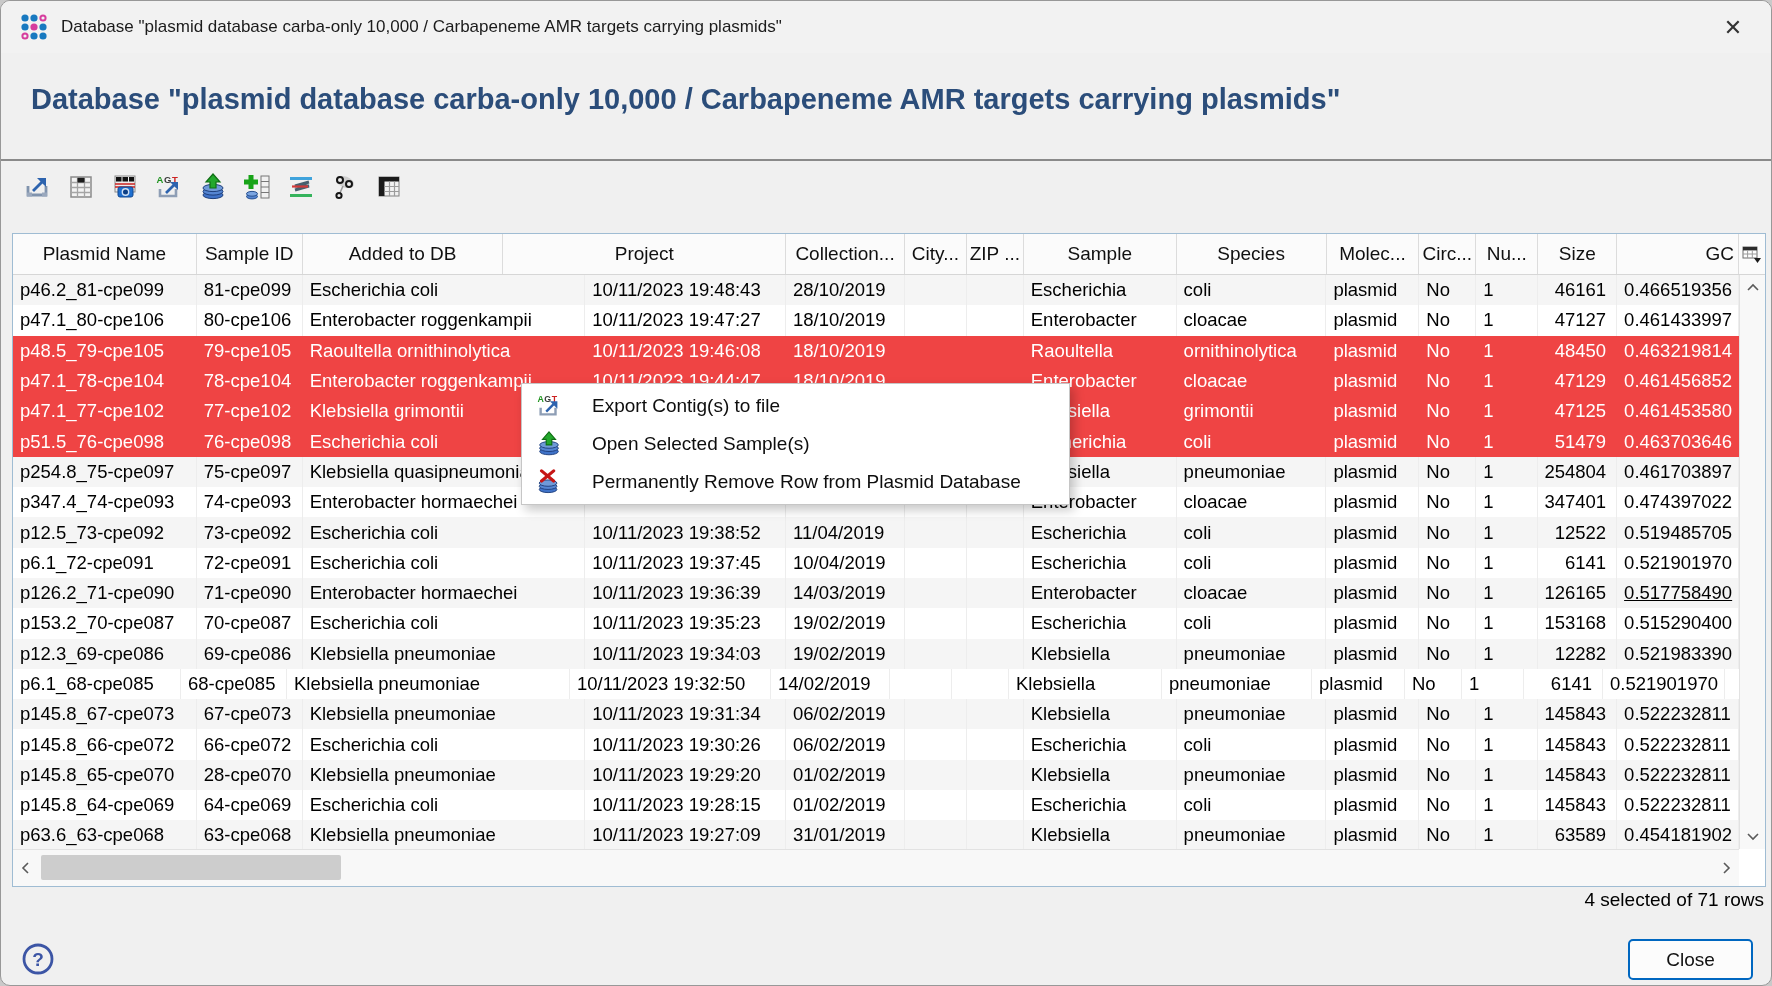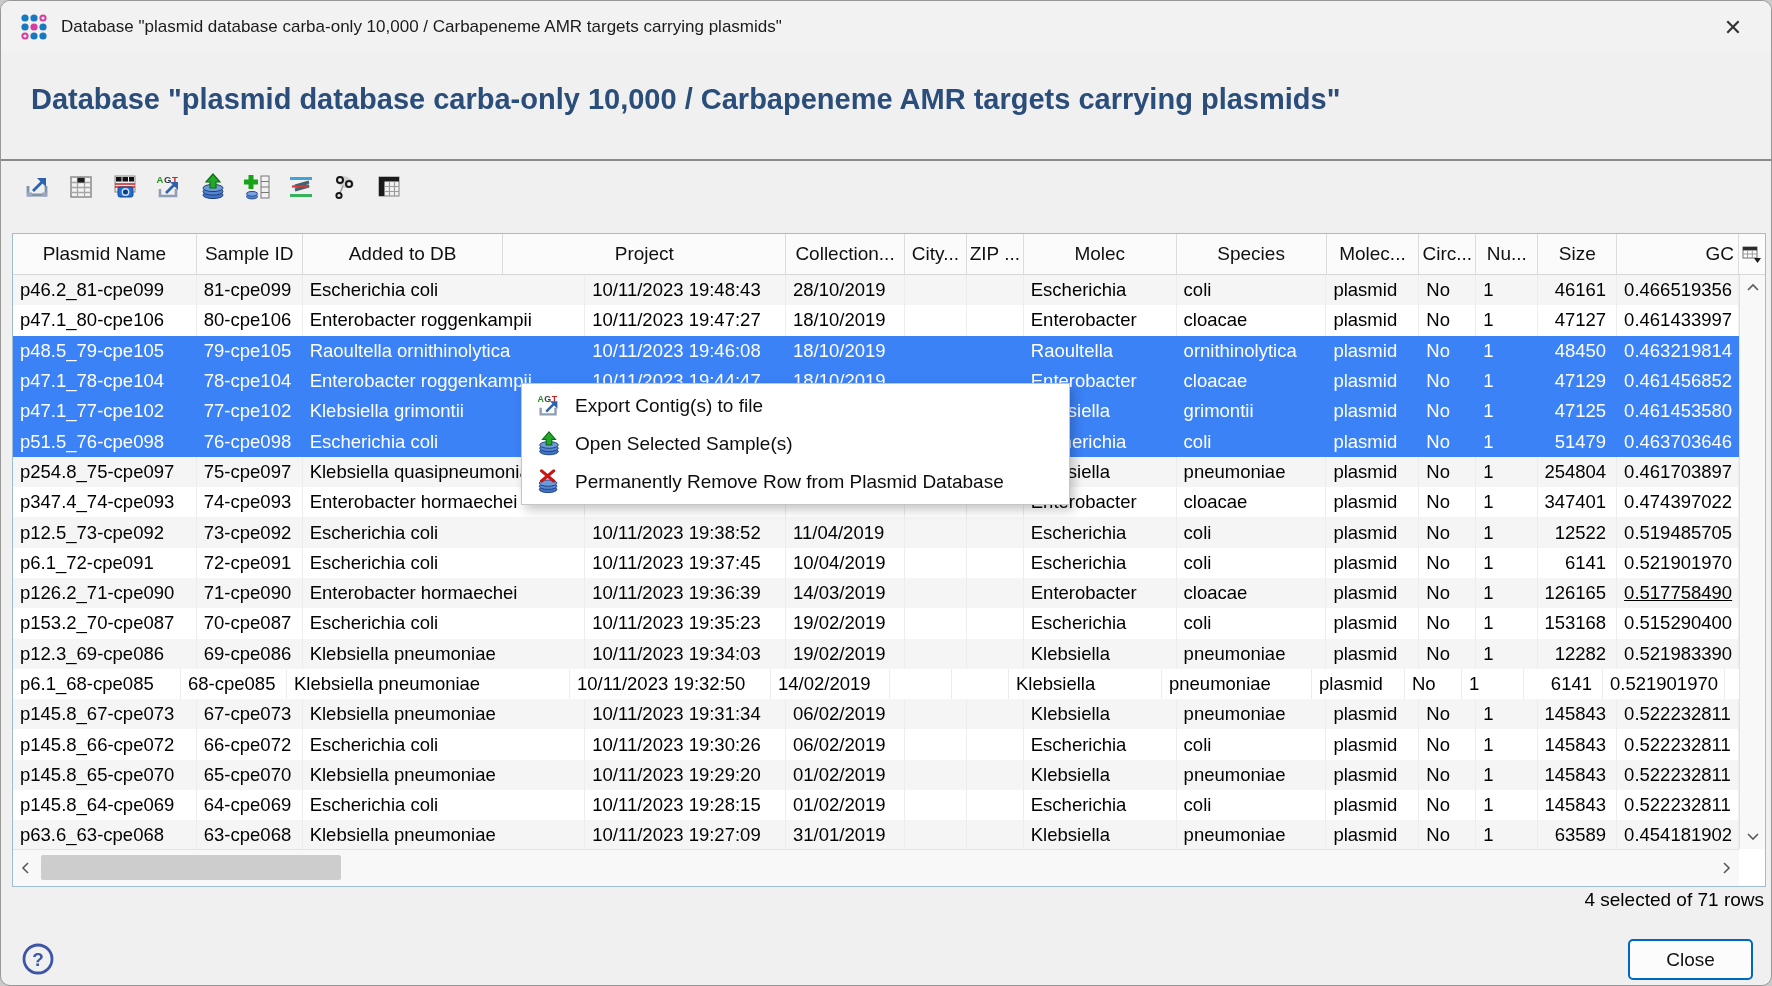--- a/index.html
+++ b/index.html
@@ -33,42 +33,42 @@
   .thead { position:absolute; top:0; left:0; right:0; height:41px; display:flex;
            background:#fbfbfb; border-bottom:1px solid #d6d6d6; }
   .hcell { height:100%; display:flex; align-items:center; justify-content:center;
            font-size:19px; color:#101010; border-right:1px solid #dcdcdc;
            white-space:nowrap; overflow:hidden; }
   .hcell.halign-right { justify-content:flex-end; padding-right:4px; }
   .hcorner { width:26px; height:100%; display:flex; align-items:center; justify-content:center; }
   .tbody { position:absolute; top:41px; left:0; right:26px; bottom:37px; overflow:hidden; }
   .trow { display:flex; height:30.3px; background:#fff; }
   .trow.odd { background:#f5f5f5; }
-  .trow.sel { background:#3b82f6; color:#fff; }
+  .trow.sel { background:#ef4444; color:#fff; }
   .tcell { height:100%; display:flex; align-items:center; padding:0 7px;
            font-size:18.5px; white-space:nowrap; overflow:hidden; border-right:1px solid #ededed; }
   .trow.sel .tcell { border-right-color:transparent; }
   .tcell.align-right { justify-content:flex-end; padding-right:10px; }
 
   
   .vscroll { position:absolute; top:41px; right:0; width:26px; bottom:37px;
              background:#f8f8f8; border-left:1px solid #e2e2e2; }
   .vs-up { position:absolute; top:2px; left:0; width:100%; height:22px; display:flex; align-items:center; justify-content:center; }
   .vs-down { position:absolute; bottom:2px; left:0; width:100%; height:22px; display:flex; align-items:center; justify-content:center; }
   .hscroll { position:absolute; left:0; right:26px; bottom:0; height:37px;
              background:#f8f8f8; border-top:1px solid #e2e2e2; }
   .hs-left { position:absolute; left:2px; top:0; width:22px; height:100%; display:flex; align-items:center; justify-content:center; }
   .hs-right { position:absolute; right:2px; top:0; width:22px; height:100%; display:flex; align-items:center; justify-content:center; }
   .hs-thumb { position:absolute; left:28px; top:5px; width:300px; height:25px; background:#cdcdcd; border-radius:2px; }
   .chev { width:16px; height:16px; }
 
   
   .context-menu { position:absolute; left:520px; top:382px; width:549px; background:#fff;
                   border:1px solid #c6c6c6; box-shadow:4px 5px 10px rgba(0,0,0,0.22); padding:3px 0; }
-  .menu-item { height:38px; display:flex; align-items:center; gap:13px; padding:0 14px;
+  .menu-item { height:38px; display:flex; align-items:center; gap:30px; padding:0 14px;
                font-size:19px; color:#0d0d0d; white-space:nowrap; }
 
   
   .status { position:absolute; top:888px; right:7px; font-size:19px; color:#000; }
   .help-btn { position:absolute; left:20px; top:941px; width:34px; height:34px; }
   .close-btn { position:absolute; left:1627px; top:938px; width:125px; height:41px;
                background:#fcfcfc; border:2px solid #0067c0; border-radius:5px;
                font-size:19px; color:#111; font-family:inherit;
                display:flex; align-items:center; justify-content:center; }
   .defs { position:absolute; width:0; height:0; overflow:hidden; }
@@ -242,21 +242,21 @@
 
   <div class="table-wrap">
     <div class="thead">
         <div class="hcell" style="width: 184px;">Plasmid Name</div>
         <div class="hcell" style="width: 106px;">Sample ID</div>
         <div class="hcell" style="width: 201px;">Added to DB</div>
         <div class="hcell" style="width: 283px;">Project</div>
         <div class="hcell" style="width: 119px;">Collection...</div>
         <div class="hcell" style="width: 62px;">City...</div>
         <div class="hcell" style="width: 57px;">ZIP ...</div>
-        <div class="hcell" style="width: 153px;">Molec</div>
+        <div class="hcell" style="width: 153px;">Sample</div>
         <div class="hcell" style="width: 150px;">Species</div>
         <div class="hcell" style="width: 93px;">Molec...</div>
         <div class="hcell" style="width: 57px;">Circ...</div>
         <div class="hcell" style="width: 62px;">Nu...</div>
         <div class="hcell" style="width: 79px;">Size</div>
         <div class="hcell halign-right" style="width: 122px;">GC</div>
         <div class="hcorner">
           <svg width="20" height="20">
             <use href="#column-picker-icon"></use>
           </svg>
@@ -514,21 +514,21 @@
           <div class="tcell" style="width: 153px;">Escherichia</div>
           <div class="tcell" style="width: 150px;">coli</div>
           <div class="tcell" style="width: 93px;">plasmid</div>
           <div class="tcell" style="width: 57px;">No</div>
           <div class="tcell" style="width: 62px;">1</div>
           <div class="tcell align-right" style="width: 79px;">145843</div>
           <div class="tcell" style="width: 122px;">0.522232811</div>
         </div>
         <div class="trow odd">
           <div class="tcell" style="width: 184px;">p145.8_65-cpe070</div>
-          <div class="tcell" style="width: 106px;">65-cpe070</div>
+          <div class="tcell" style="width: 106px;">28-cpe070</div>
           <div class="tcell" style="width: 283px;">Klebsiella pneumoniae</div>
           <div class="tcell" style="width: 201px;">10/11/2023 19:29:20</div>
           <div class="tcell" style="width: 119px;">01/02/2019</div>
           <div class="tcell" style="width: 62px;"></div>
           <div class="tcell" style="width: 57px;"></div>
           <div class="tcell" style="width: 153px;">Klebsiella</div>
           <div class="tcell" style="width: 150px;">pneumoniae</div>
           <div class="tcell" style="width: 93px;">plasmid</div>
           <div class="tcell" style="width: 57px;">No</div>
           <div class="tcell" style="width: 62px;">1</div>

